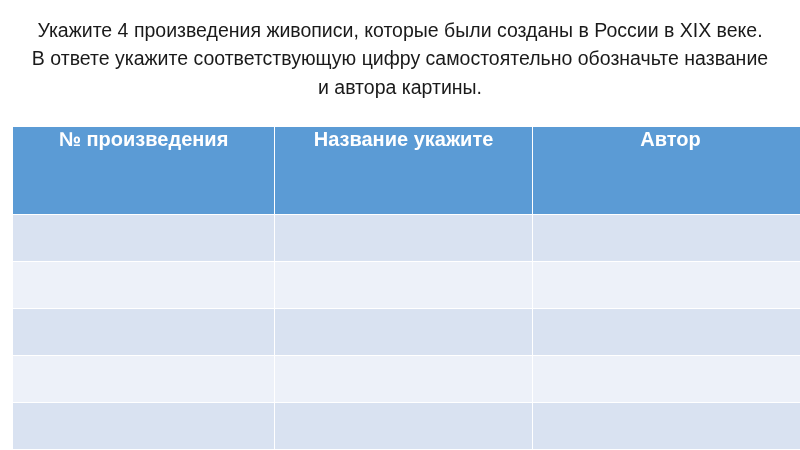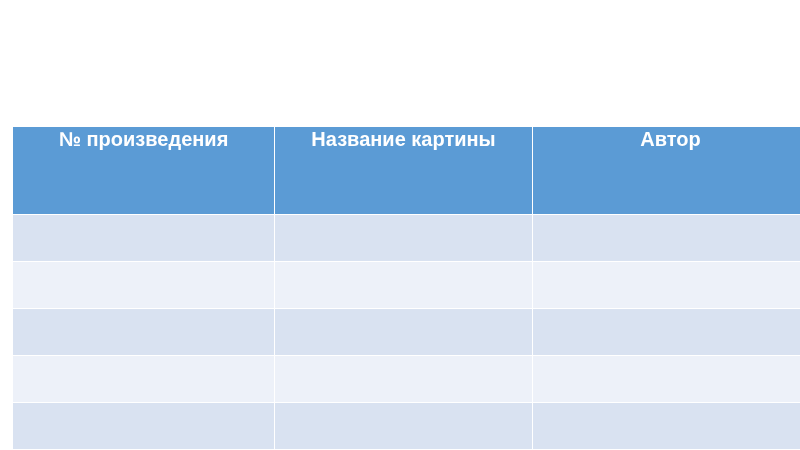--- a/index.html
+++ b/index.html
@@ -89,27 +89,28 @@
     color: #1a1a1a;
     padding: 3px 6px;
     min-height: 1px;
   }
 </style>
 </head>
 <body>
 
 <div class="slide">
 
+  <div class="prompt">Укажите 4 произведения живописи, которые были    созданы в России в XIX веке. В  ответе  укажите соответствующую цифру самостоятельно обозначьте название и автора картины.</div>
 
   <div class="table-wrap">
     <table class="grid">
       <thead>
         <tr>
           <th class="col-num">№ произведения</th>
-          <th class="col-title">Название картины</th>
+          <th class="col-title">Название укажите</th>
           <th class="col-author">Автор</th>
         </tr>
       </thead>
       <tbody>
         <tr class="odd">
           <td>
               <span class="cell-text"></span>
             </td>
           <td>
               <span class="cell-text"></span>

